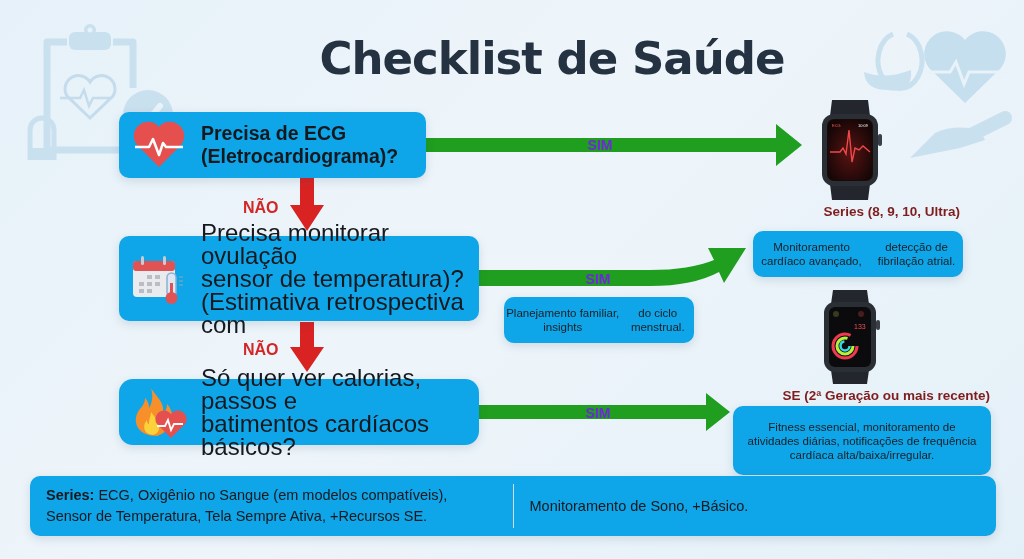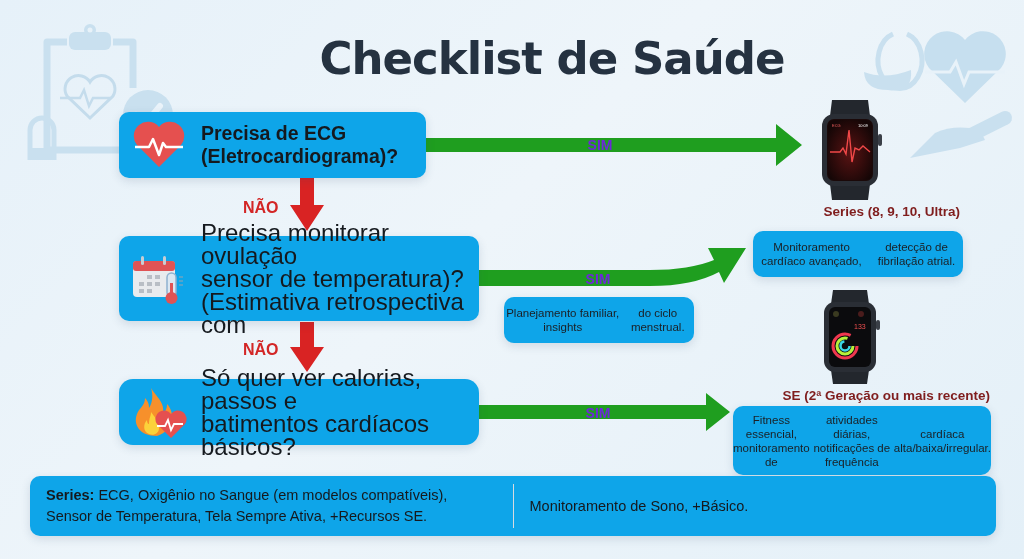--- a/index.html
+++ b/index.html
@@ -161,21 +161,21 @@
   <rect x="55" y="30" width="4" height="10" rx="2" fill="#3a3f47"></rect>
   <rect x="8" y="17" width="42" height="60" rx="6" fill="#0b0b0d"></rect>
   <circle cx="15" cy="24" r="3" fill="#3a3a20"></circle>
   <circle cx="40" cy="24" r="3" fill="#4a1c1c"></circle>
   <text x="33" y="39" font-size="7" fill="#f05050" font-family="Liberation Sans, sans-serif">133</text>
   <circle cx="24" cy="56" r="12" fill="none" stroke="#f0384f" stroke-width="3" stroke-dasharray="62 20"></circle>
   <circle cx="24" cy="56" r="8" fill="none" stroke="#b6f23b" stroke-width="3" stroke-dasharray="40 10"></circle>
   <circle cx="24" cy="56" r="4.5" fill="none" stroke="#39d7e6" stroke-width="2.5" stroke-dasharray="20 8"></circle>
 </svg>
 <div class="abs model" style="left:740px;top:388px;width:250px;">SE (2ª Geração ou mais recente)</div>
-<div class="abs card info" style="left:733px;top:406px;width:258px;height:69px;flex-direction:row;">
+<div class="abs card info" style="left:733px;top:406px;width:258px;height:69px;flex-direction:column;">
   <div>Fitness essencial, monitoramento de</div>
   <div>atividades diárias, notificações de frequência</div>
   <div>cardíaca alta/baixa/irregular.</div>
 </div>
 
 <div class="abs card bottom">
   <div class="col">
     <div><b>Series:</b> <span>ECG, Oxigênio no Sangue (em modelos compatíveis),</span></div>
     <div>Sensor de Temperatura, Tela Sempre Ativa, +Recursos SE.</div>
   </div>

